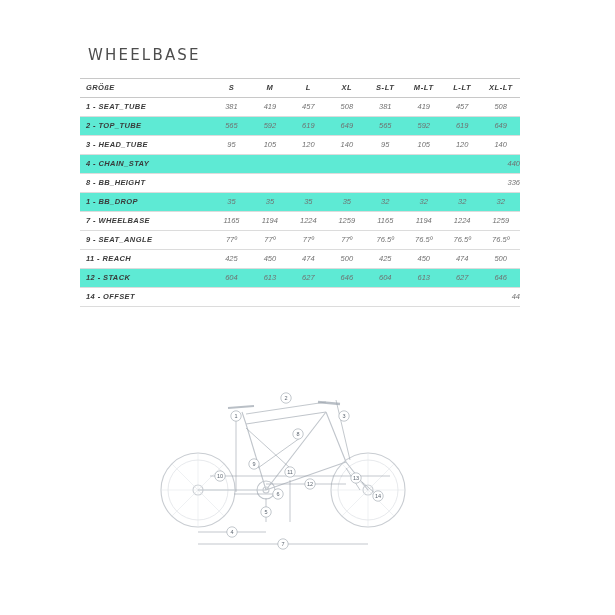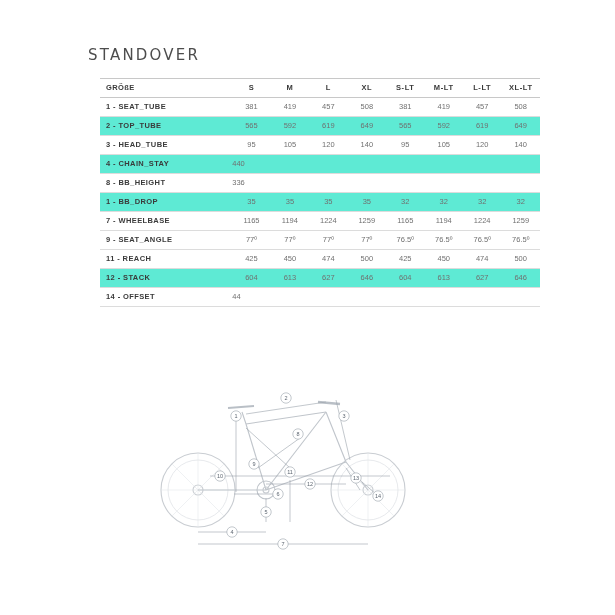--- a/index.html
+++ b/index.html
@@ -25,25 +25,26 @@
     left: 88px;
     top: 46px;
     font-size: 15px;
     letter-spacing: 2.2px;
     color: #4d4d4d;
     font-family: "DejaVu Sans", sans-serif;
     font-weight: 400;
   }
   .geo-table {
     position: absolute;
-    left: 100px;
+    left: 80px;
     top: 78px;
     width: 440px;
     border-collapse: collapse;
     font-size: 7.5px;
+    font-style: italic;
   }
   .geo-table th, .geo-table td {
     border-bottom: 1px solid #dcdcdc;
     padding: 0;
     height: 18px;
     line-height: 18px;
     font-weight: normal;
   }
   .geo-table thead th {
     border-top: 1px solid #c8c8c8;
@@ -64,21 +65,21 @@
   .geo-table td.val {
     text-align: center;
     color: #707070;
     width: 39px;
   }
   .geo-table th.val {
     text-align: center;
     width: 39px;
   }
   .geo-table td.span {
-    text-align: left;
+    text-align: right;
     color: #707070;
   }
   .geo-table tr.shaded td {
     background: #5eead4;
   }
   .diagram {
     position: absolute;
     left: 150px;
     top: 372px;
     width: 330px;
@@ -86,21 +87,21 @@
   }
   .diagram svg {
     display: block;
   }
 </style>
 </head>
 <body>
 
 <div class="page">
 
-  <div class="title">STANDOVER</div>
+  <div class="title">WHEELBASE</div>
 
   <table class="geo-table">
     <thead>
       <tr>
         <th class="label-col">GRÖßE</th>
         <th class="val">S</th>
         <th class="val">M</th>
         <th class="val">L</th>
         <th class="val">XL</th>
         <th class="val">S-LT</th>

